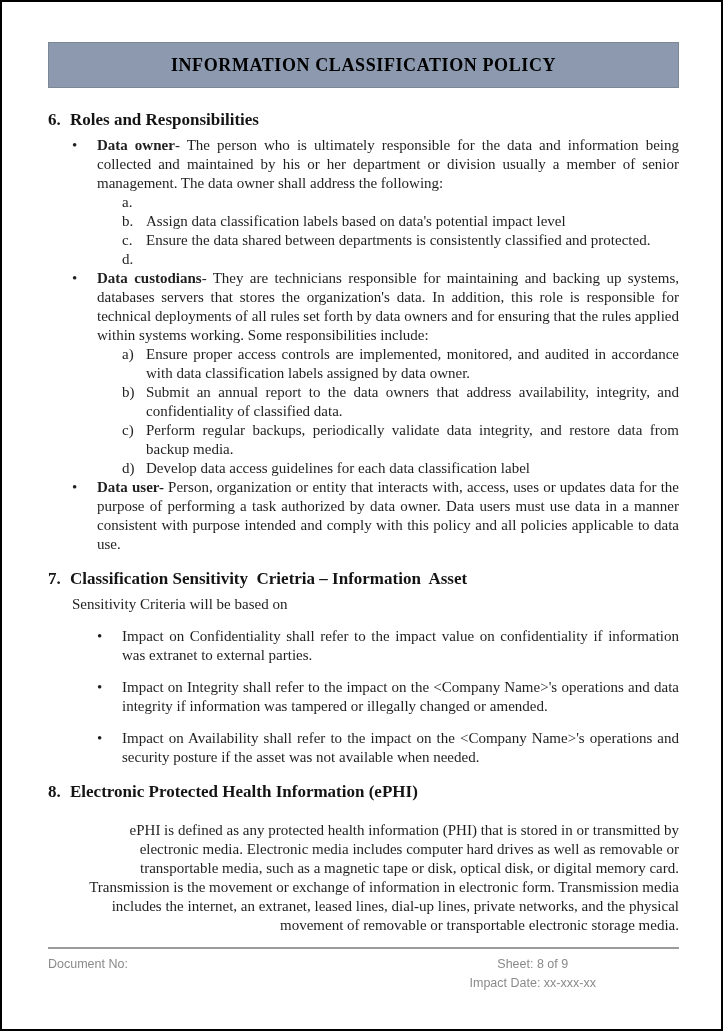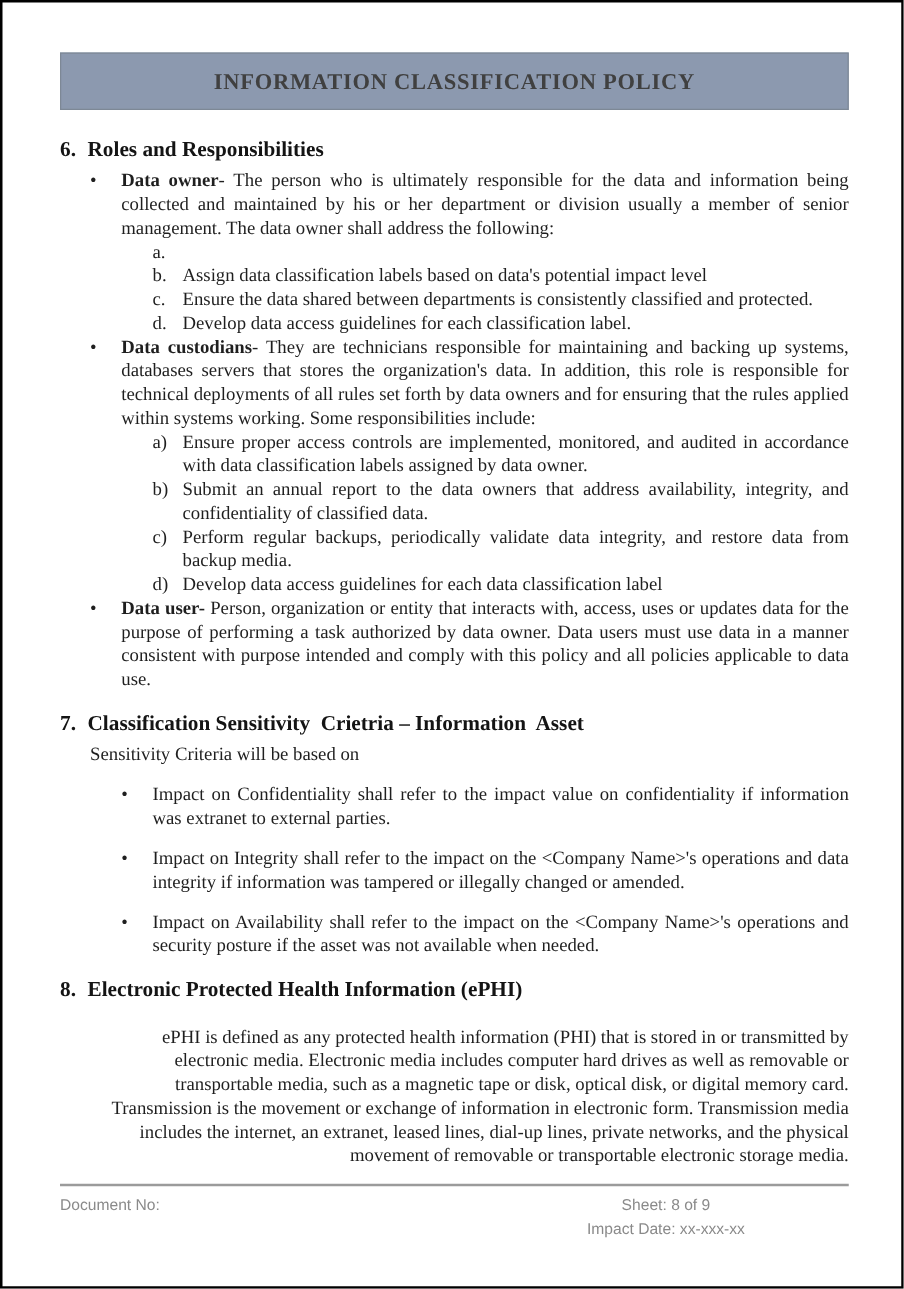--- a/index.html
+++ b/index.html
@@ -16,21 +16,21 @@
   .banner {
     position: absolute;
     left: 46px; top: 40px;
     width: 631px; height: 46px;
     box-sizing: border-box;
     background: #8C99AF;
     border: 1px solid #7D8896;
     display: flex; align-items: center; justify-content: center;
   }
   .banner-title {
-    color: #404040;
+    color: #000000;
     font-weight: bold;
     font-size: 18px;
     letter-spacing: 0.6px;
     white-space: nowrap;
   }
   .content {
     position: absolute;
     left: 46px; top: 107px;
     width: 631px;
     font-size: 15px;
@@ -108,21 +108,20 @@
       <div class="sub-item">
         <span class="sub-mk">b.</span>
         <p class="sub-tx">Assign data classification labels based on data's potential impact level</p>
       </div>
       <div class="sub-item">
         <span class="sub-mk">c.</span>
         <p class="sub-tx">Ensure the data shared between departments is consistently classified and protected.</p>
       </div>
       <div class="sub-item">
         <span class="sub-mk">d.</span>
-        <p class="sub-tx">Develop data access guidelines for each classification label.</p>
       </div>
 
       <div class="b-item">
         <span class="b-mk">•</span>
         <p class="b-tx"><b>Data custodians</b><span>- They are technicians responsible for maintaining and backing up systems, databases servers that stores the organization's data. In addition, this role is responsible for technical deployments of all rules set forth by data owners and for ensuring that the rules applied within systems working. Some responsibilities include:</span></p>
       </div>
       <div class="sub-item">
         <span class="sub-mk">a)</span>
         <p class="sub-tx">Ensure proper access controls are implemented, monitored, and audited in accordance with data classification labels assigned by data owner.</p>
       </div>

